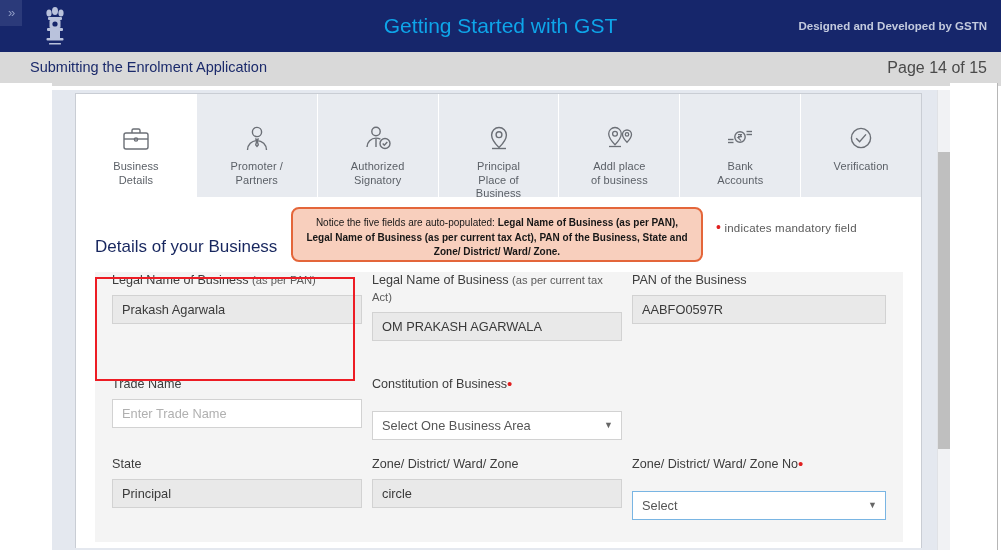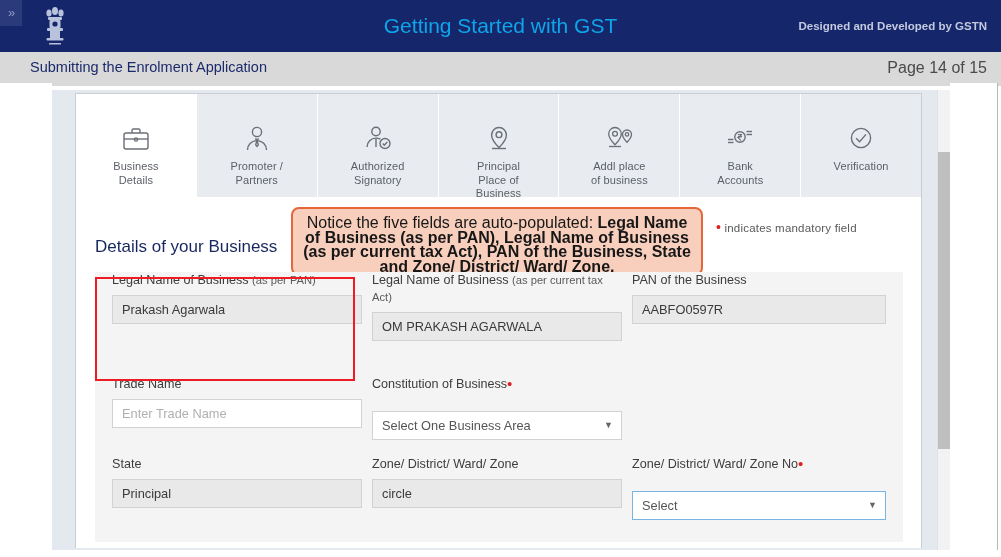--- a/index.html
+++ b/index.html
@@ -86,21 +86,21 @@
     background: #ffffff;
   }
   .section-heading {
     position: absolute; left: 19px; top: 40px;
     font-size: 17px; color: #18275f;
   }
   .notice {
     position: absolute; left: 215px; top: 10px; width: 412px;
     background: #f8cfbd; border: 2px solid #e4663a; border-radius: 8px;
     padding: 7px 10px 0;
-    font-size: 16px; color: #171717; line-height: 14.6px; text-align: center;
+    font-size: 10px; color: #171717; line-height: 14.6px; text-align: center;
   }
   .notice b { font-weight: bold; }
   .mandatory-note {
     position: absolute; left: 640px; top: 25px;
     font-size: 11.5px; color: #5a5a5a; letter-spacing: .2px;
   }
   .mandatory-note .dot { color: #e02020; font-size: 14px; line-height: 0; }
 
   .panel {
     position: absolute; left: 19px; top: 75px; width: 808px; height: 270px;

